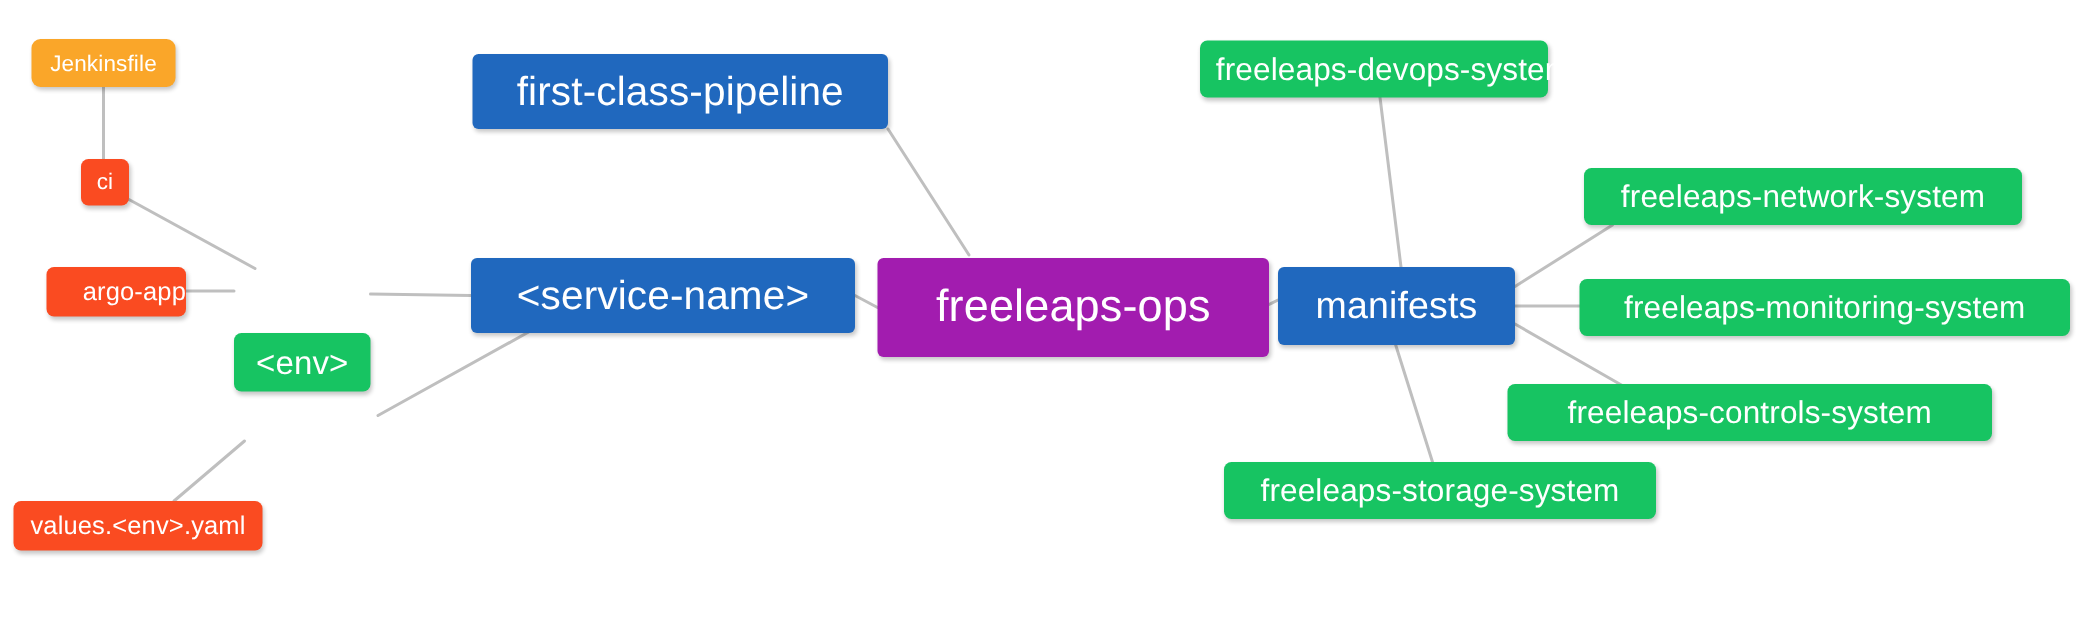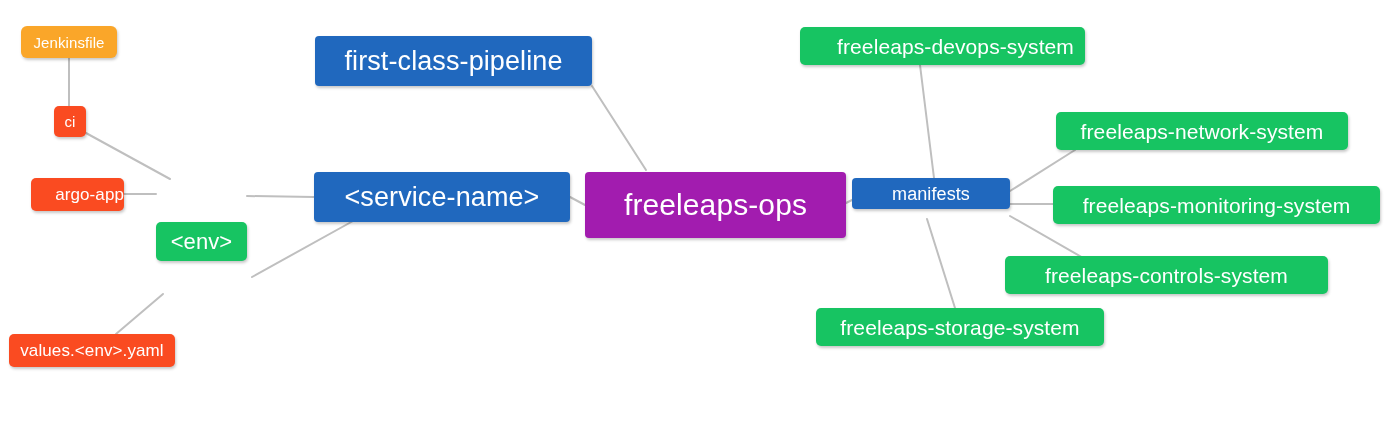--- a/index.html
+++ b/index.html
@@ -106,21 +106,21 @@
   </div>
 
   <div class="node node-l1-blue big" style="left:315px; top:36px; width:277px; height:50px;">
     <span>first-class-pipeline</span>
   </div>
 
   <div class="node node-l1-blue big" style="left:314px; top:172px; width:256px; height:50px;">
     <span>&lt;service-name&gt;</span>
   </div>
 
-  <div class="node node-l1-blue" style="left:852px; top:178px; width:158px; height:31px; font-size:18px;">
+  <div class="node node-l1-blue" style="left:852px; top:178px; width:158px; height:52px; font-size:25px;">
     <span>manifests</span>
   </div>
 
   <div class="node node-green" style="left:156px; top:176px; width:91px; height:39px; font-size:22px;margin-top:46px;">
     <span>&lt;env&gt;</span>
   </div>
 
   <div class="node node-red" style="left:54px; top:106px; width:32px; height:31px; font-size:15px;">
     <span>ci</span>
   </div>
@@ -131,21 +131,21 @@
 
   <div class="node node-red" style="left:31px; top:178px; width:93px; height:33px; font-size:17px;justify-content:flex-end;">
     <span>argo-app</span>
   </div>
 
 
   <div class="node node-red" style="left:9px; top:334px; width:166px; height:33px; font-size:17px;">
     <span>values.&lt;env&gt;.yaml</span>
   </div>
 
-  <div class="node node-green" style="left:800px; top:27px; width:285px; height:38px; font-size:21px;padding-left:26px;">
+  <div class="node node-green" style="left:800px; top:27px; width:232px; height:38px; font-size:21px;padding-left:26px;">
     <span>freeleaps-devops-system</span>
   </div>
 
   <div class="node node-green" style="left:1056px; top:112px; width:292px; height:38px; font-size:21px;">
     <span>freeleaps-network-system</span>
   </div>
 
   <div class="node node-green" style="left:1053px; top:186px; width:327px; height:38px; font-size:21px;">
     <span>freeleaps-monitoring-system</span>
   </div>

